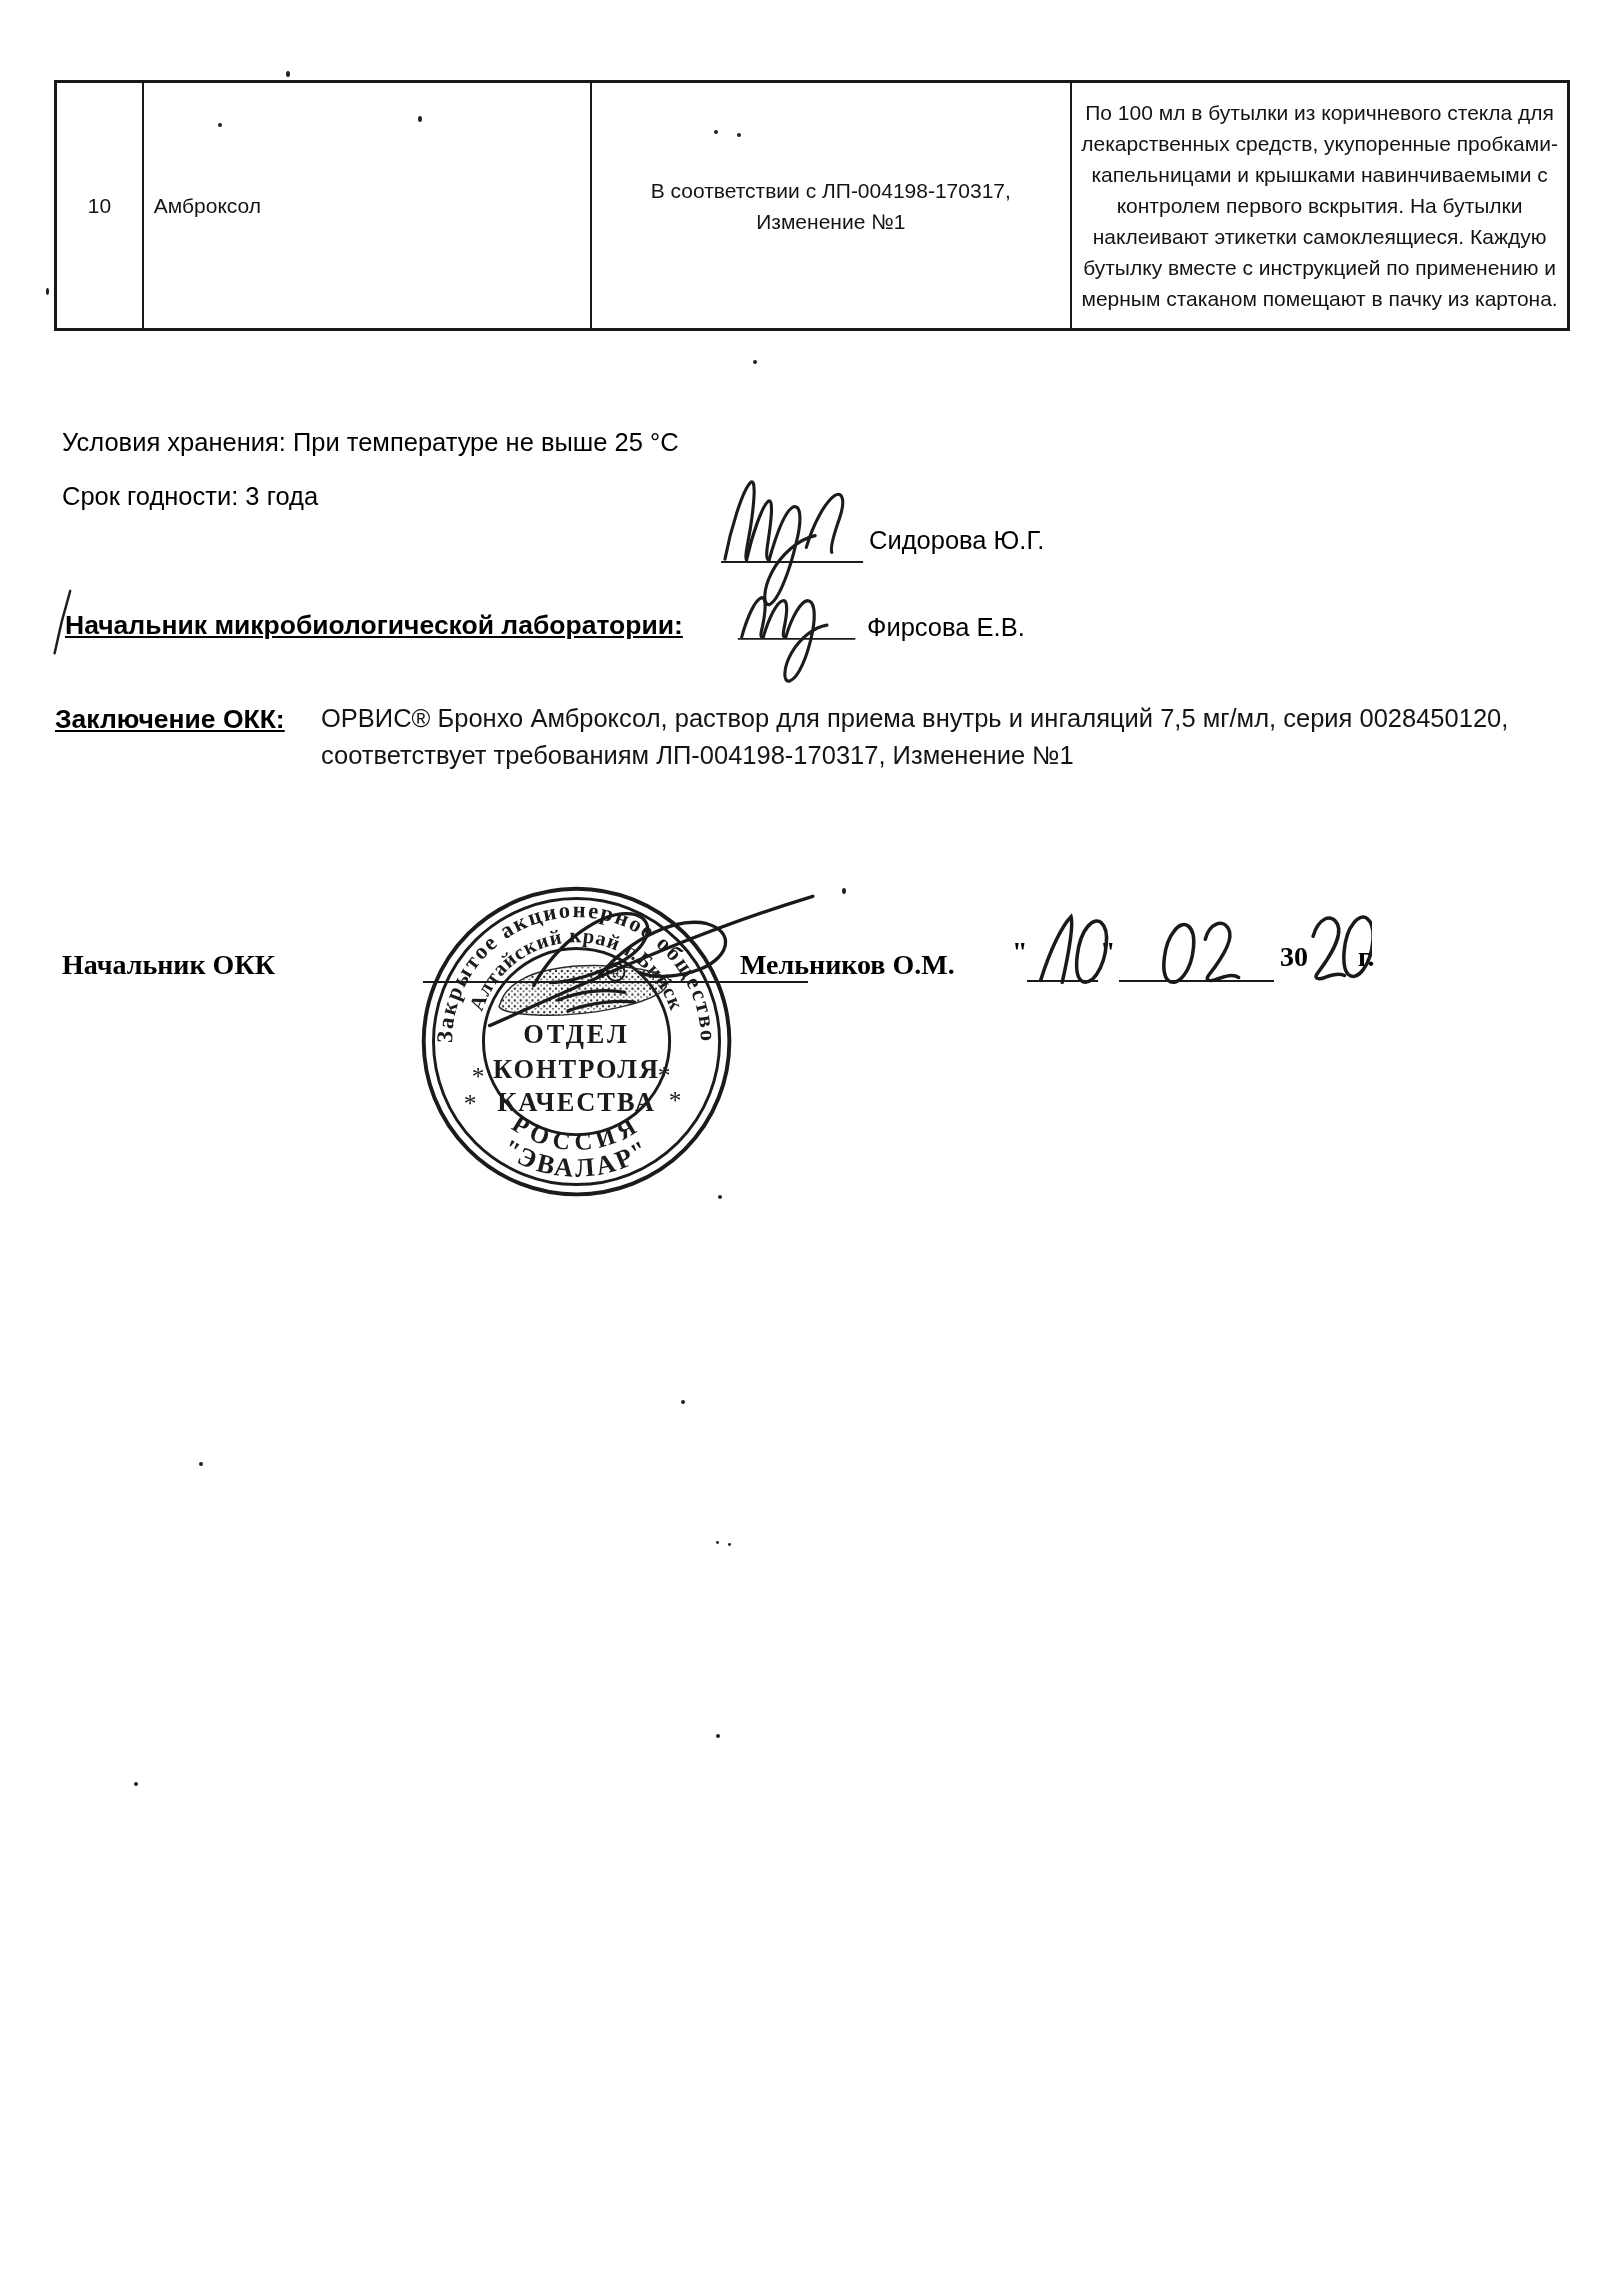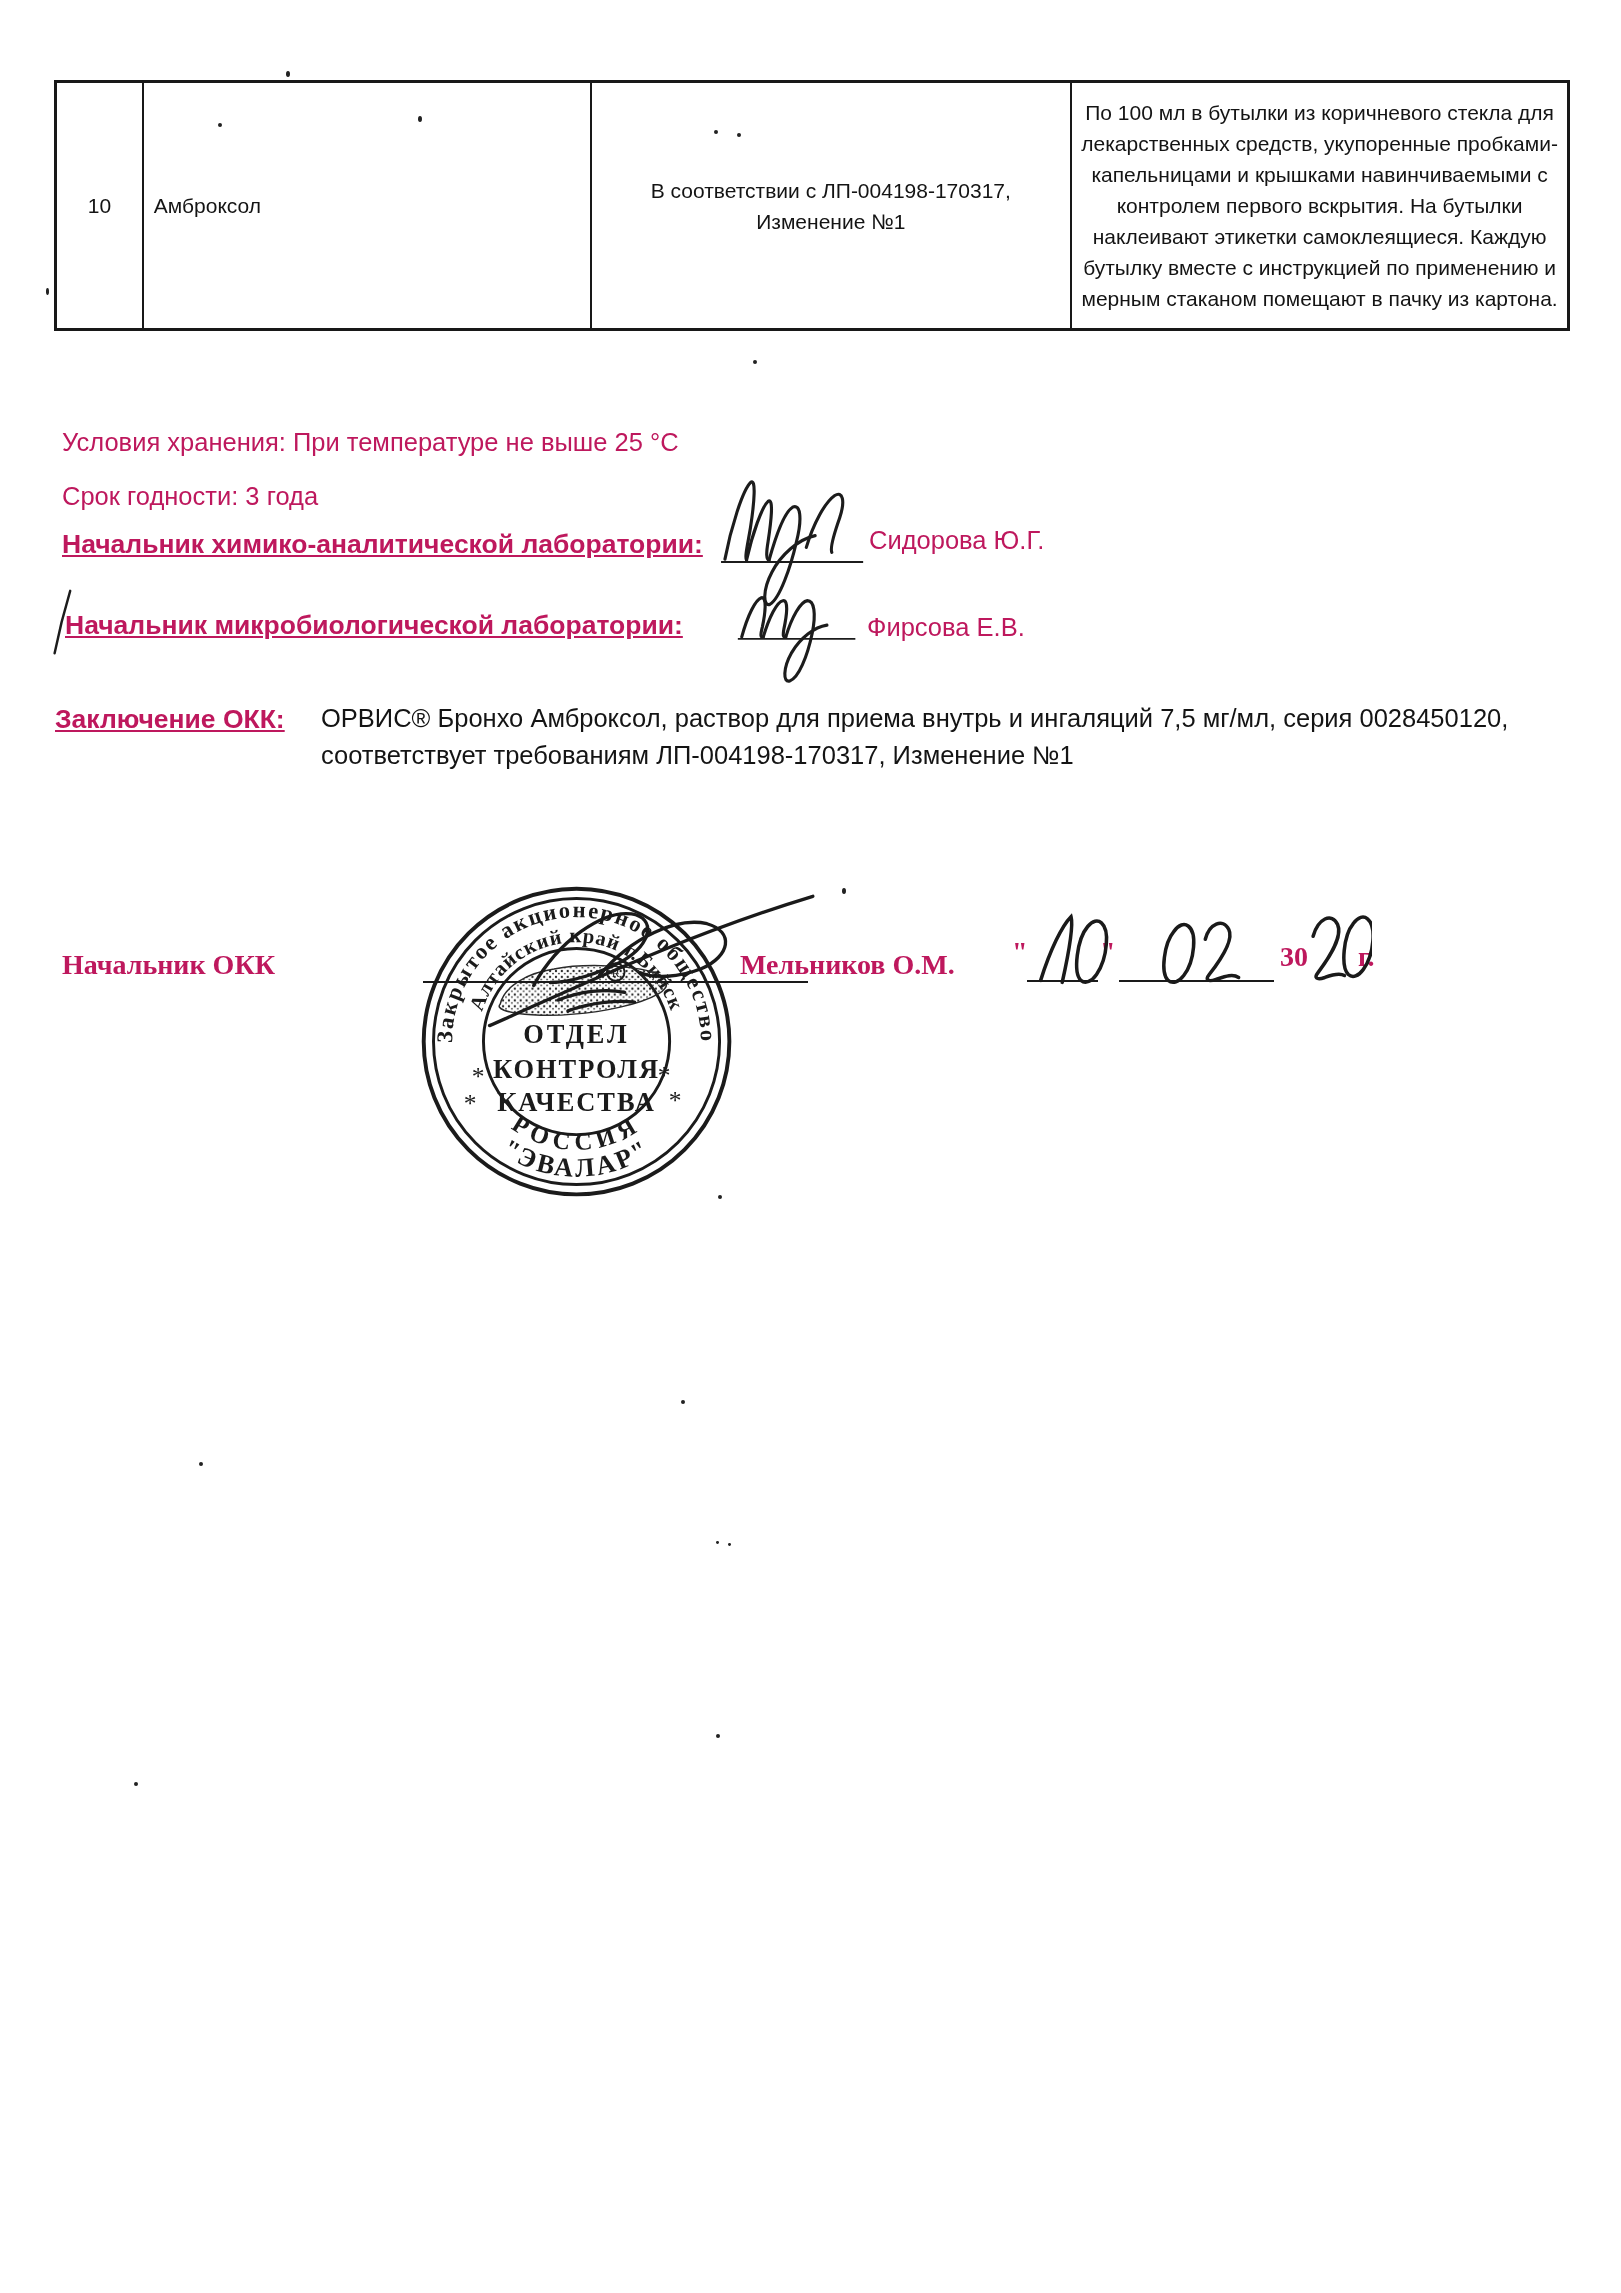--- a/index.html
+++ b/index.html
@@ -17,21 +17,21 @@
     border:2px solid #181818;
     font-size:21px;line-height:31px;vertical-align:middle;color:#141414;
   }
   td.c-num{width:83px;text-align:center;}
   td.c-par{width:435px;text-align:left;padding-left:9.8px;}
   td.c-req{width:476px;text-align:center;white-space:pre-line;}
   td.c-res{width:480px;text-align:center;padding:2px 7.8px;}
   tr.r10{height:248px;}
   tr.r11{height:75px;}
   
-  .line{position:absolute;font-size:25.5px;color:#be185d;white-space:nowrap;}
+  .line{position:absolute;font-size:25.5px;color:#000000;white-space:nowrap;}
   .bold-u{font-weight:bold;text-decoration:underline;font-size:26.5px;}
   .serifb{font-family:"Liberation Serif",serif;font-weight:bold;font-size:28px;}
   .uline{position:absolute;border-bottom:2.9px solid #1a1a1a;height:0;}
   .sig-svg{position:absolute;}
   .speck{position:absolute;background:#222;border-radius:50%;}
   .concl-text{position:absolute;font-size:25.5px;color:#141414;white-space:nowrap;}
   
   .st-serif{font-family:"Liberation Serif",serif;}
 </style>
 </head>
@@ -47,21 +47,20 @@
       <td class="c-req">В соответствии с ЛП-004198-170317,
 Изменение №1</td>
       <td class="c-res">По 100 мл в бутылки из коричневого стекла для лекарственных средств, укупоренные пробками-капельницами и крышками навинчиваемыми с контролем первого вскрытия. На бутылки наклеивают этикетки самоклеящиеся. Каждую бутылку вместе с инструкцией по применению и мерным стаканом помещают в пачку из картона.</td>
     </tr>
   </tbody>
     </table>
 
   <div class="line" style="left:62px;top:428px;">Условия хранения: При температуре не выше 25 °С</div>
   <div class="line" style="left:62px;top:482px;">Срок годности: 3 года</div>
 
-  <div class="line bold-u" style="left:62px;top:529px;">Начальник химико-аналитической лаборатории:</div>
   <svg class="sig-svg" style="left:711px;top:469px;" width="172" height="147" viewBox="0 0 175 150">
     <g fill="none" stroke="#1c1c1c" stroke-width="3.2" stroke-linecap="round">
       <path d="M14,92 C20,60 32,22 40,14 C46,8 44,34 40,60 C37,78 34,90 36,93"></path>
       <path d="M36,93 C42,66 52,38 58,33 C64,29 61,54 58,74 C56,86 56,92 59,93"></path>
       <path d="M59,93 C66,68 75,44 83,39 C91,35 93,50 87,74 C81,100 70,132 60,138 C53,141 52,124 62,105 C71,88 88,72 106,68"></path>
       <path d="M97,80 C104,56 116,34 126,27 C134,22 137,32 131,50 C125,67 121,80 123,85"></path>
     </g>
     <line x1="10" y1="95" x2="155" y2="95" stroke="#1c1c1c" stroke-width="2"></line>
   </svg>
   <div class="line" style="left:860px;top:526px;margin-left:9px;">Сидорова Ю.Г.</div>

